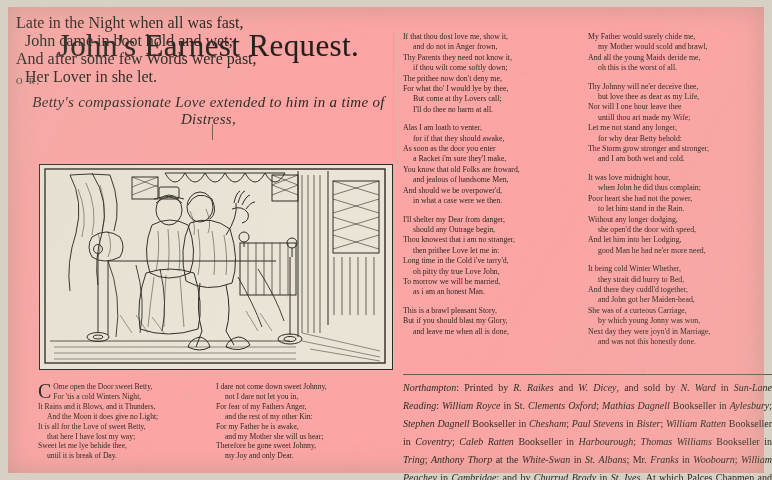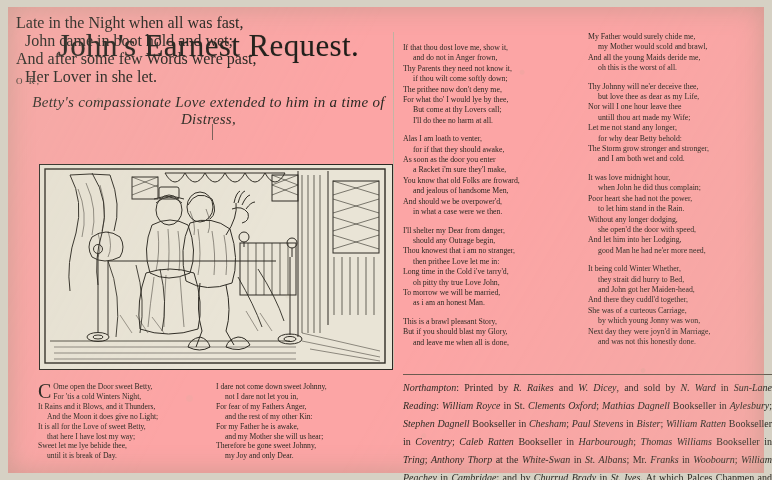--- a/index.html
+++ b/index.html
@@ -72,21 +72,21 @@
     margin-right:1px;color:#23211c;
   }
 
   
   #right{ position:absolute;left:395px;top:7px;width:369px;height:466px; }
   #col-divider{
     position:absolute;left:-10px;top:18px;width:1px;height:336px;
     background:linear-gradient(#b9b2a0,#cdc6b4);opacity:.9;
   }
   .tcol{ position:absolute;top:18px;width:180px;font-size:7.8px;line-height:10.4px;color:#2a2822; }
-  #c1{ left:0px;margin-top:11px; }
+  #c1{ left:0px; }
   #c2{ left:185px; }
   .stanza{ margin-bottom:8px; }
   .stanza .l{ white-space:nowrap; }
   .stanza .l.i{ padding-left:10px; }
   #c1 .stanza .l, #c1 .stanza .l.i{ text-align:left; }
 
   #imprint-rule{
     position:absolute;left:0px;top:360px;width:369px;height:1px;
     background:#514c41;opacity:.85;
   }
@@ -364,22 +364,22 @@
             <div class="l">Poor heart she had not the power,</div>
             <div class="l i">to let him stand in the Rain.</div>
             <div class="l">Without any longer dodging,</div>
             <div class="l i">she open'd the door with speed,</div>
             <div class="l">And let him into her Lodging,</div>
             <div class="l i">good Man he had ne'er more need,</div>
           </div>
           <div class="stanza">
             <div class="l">It being cold Winter Whether,</div>
             <div class="l i">they strait did hurry to Bed,</div>
+            <div class="l">And there they cuddl'd together,</div>
             <div class="l i">and John got her Maiden-head,</div>
-            <div class="l">And there they cuddl'd together,</div>
             <div class="l">She was of a curteous Carriage,</div>
             <div class="l i">by which young Jonny was won,</div>
             <div class="l">Next day they were joyn'd in Marriage,</div>
             <div class="l i">and was not this honestly done.</div>
           </div>
         </div>
       <div id="imprint-rule"></div>
       <div id="imprint"><i>Northampton</i><span>: Printed by </span><i>R. Raikes</i><span> and </span><i>W. Dicey</i><span>, and sold by </span><i>N. Ward</i><span> in </span><i>Sun-Lane Reading</i><span>: </span><i>William Royce</i><span> in St. </span><i>Clements Oxford</i><span>; </span><i>Mathias Dagnell</i><span> Bookseller in </span><i>Aylesbury</i><span>; </span><i>Stephen Dagnell</i><span> Bookseller in </span><i>Chesham</i><span>; </span><i>Paul Stevens</i><span> in </span><i>Bister</i><span>; </span><i>William Ratten</i><span> Bookseller in </span><i>Coventry</i><span>; </span><i>Caleb Ratten</i><span> Bookseller in </span><i>Harbourough</i><span>; </span><i>Thomas Williams</i><span> Bookseller in </span><i>Tring</i><span>; </span><i>Anthony Thorp</i><span> at the </span><i>White-Swan</i><span> in </span><i>St. Albans</i><span>; Mr. </span><i>Franks</i><span> in </span><i>Woobourn</i><span>; </span><i>William Peachey</i><span> in </span><i>Cambridge</i><span>; and by </span><i>Churrud Brady</i><span> in </span><i>St. Ives</i><span>.  At which Palces Chapmen and Travellers, may be furnish'd with the best Sorts of Old and New Ballads, Broad sheets, </span><i>&amp;c.</i></div>
     </div>
 

